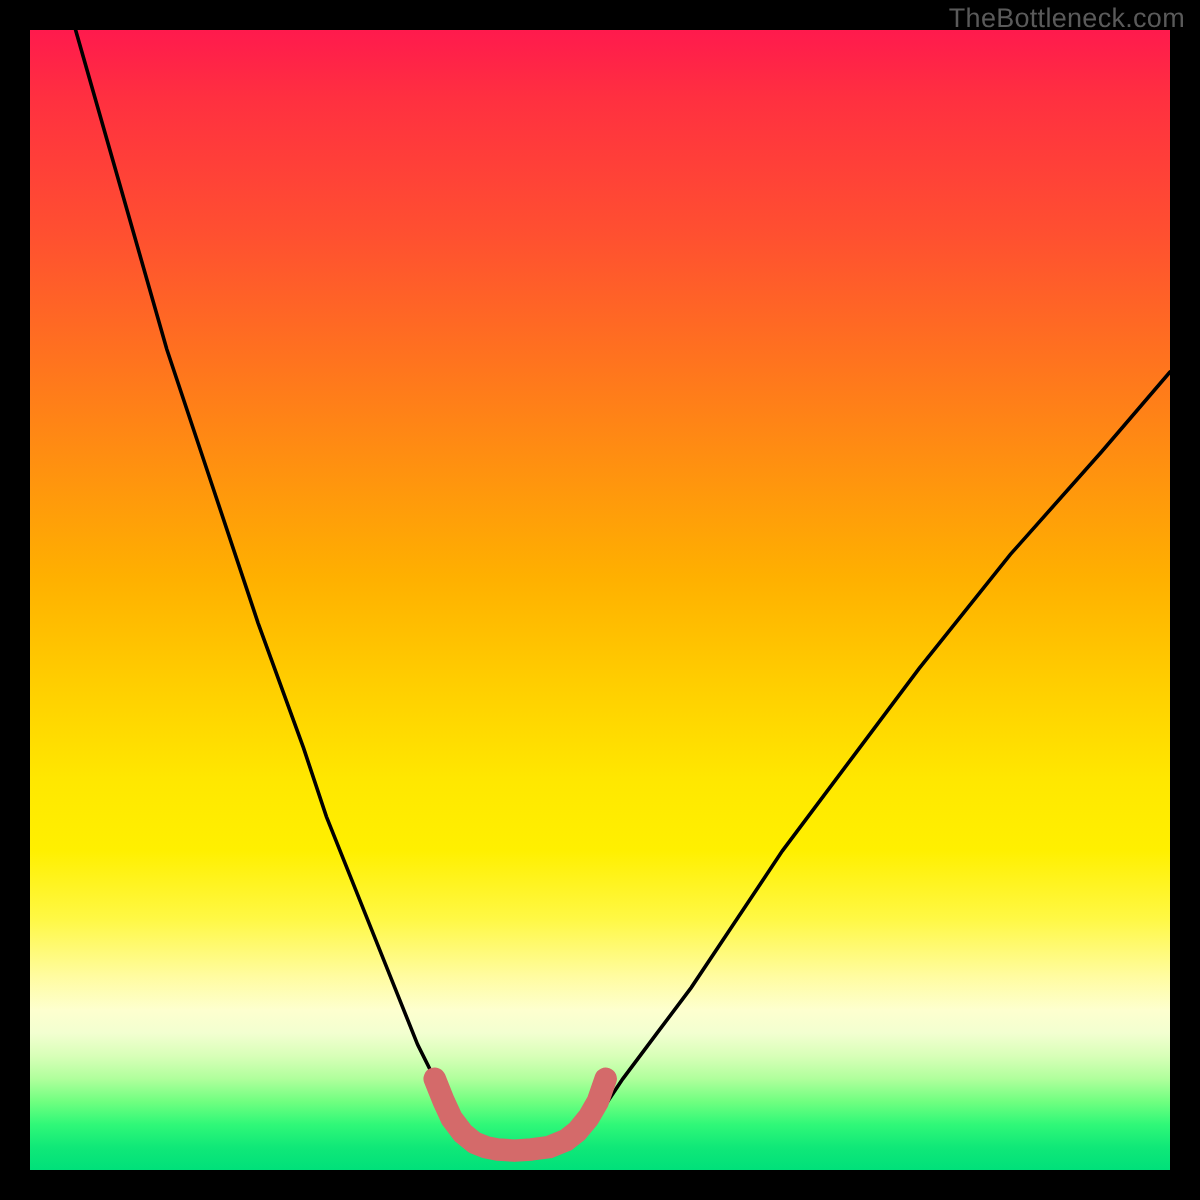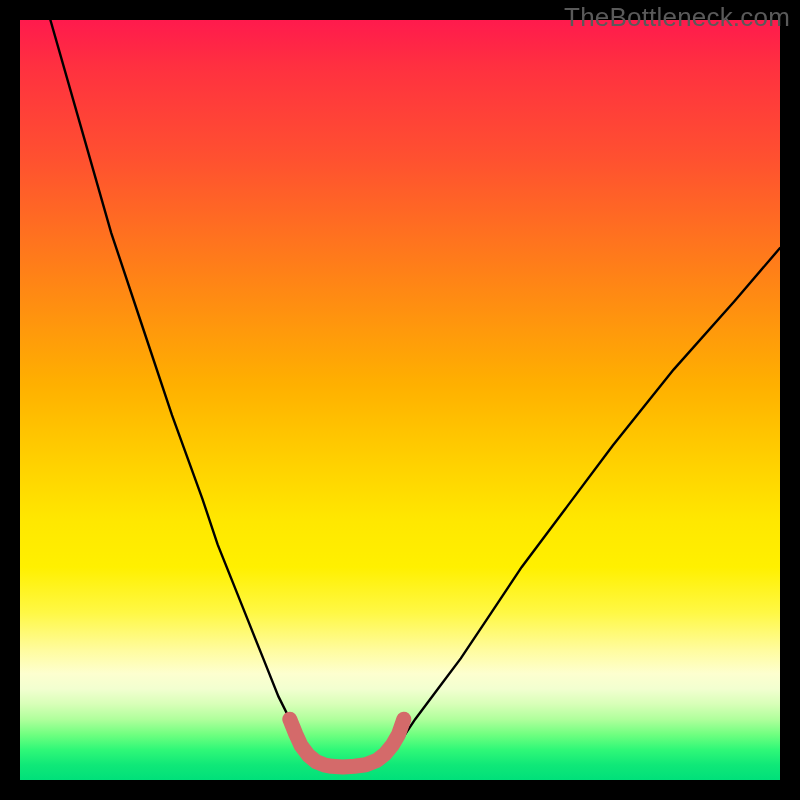--- a/index.html
+++ b/index.html
@@ -35,21 +35,21 @@
       #b0ff9c 92%,
       #70ff80 94%,
       #30f878 96%,
       #10e878 98%,
       #00e07a 100%);
   }
   .wm {
     position: absolute;
     top: 2px;
     right: 10px;
-    font-size: 26px;
+    font-size: 18px;
     font-weight: 500;
     color: #5a5a5a;
     letter-spacing: 0.2px;
     z-index: 5;
   }
   svg.curves {
     position: absolute;
     left: 20px;
     top: 20px;
     width: 760px;

